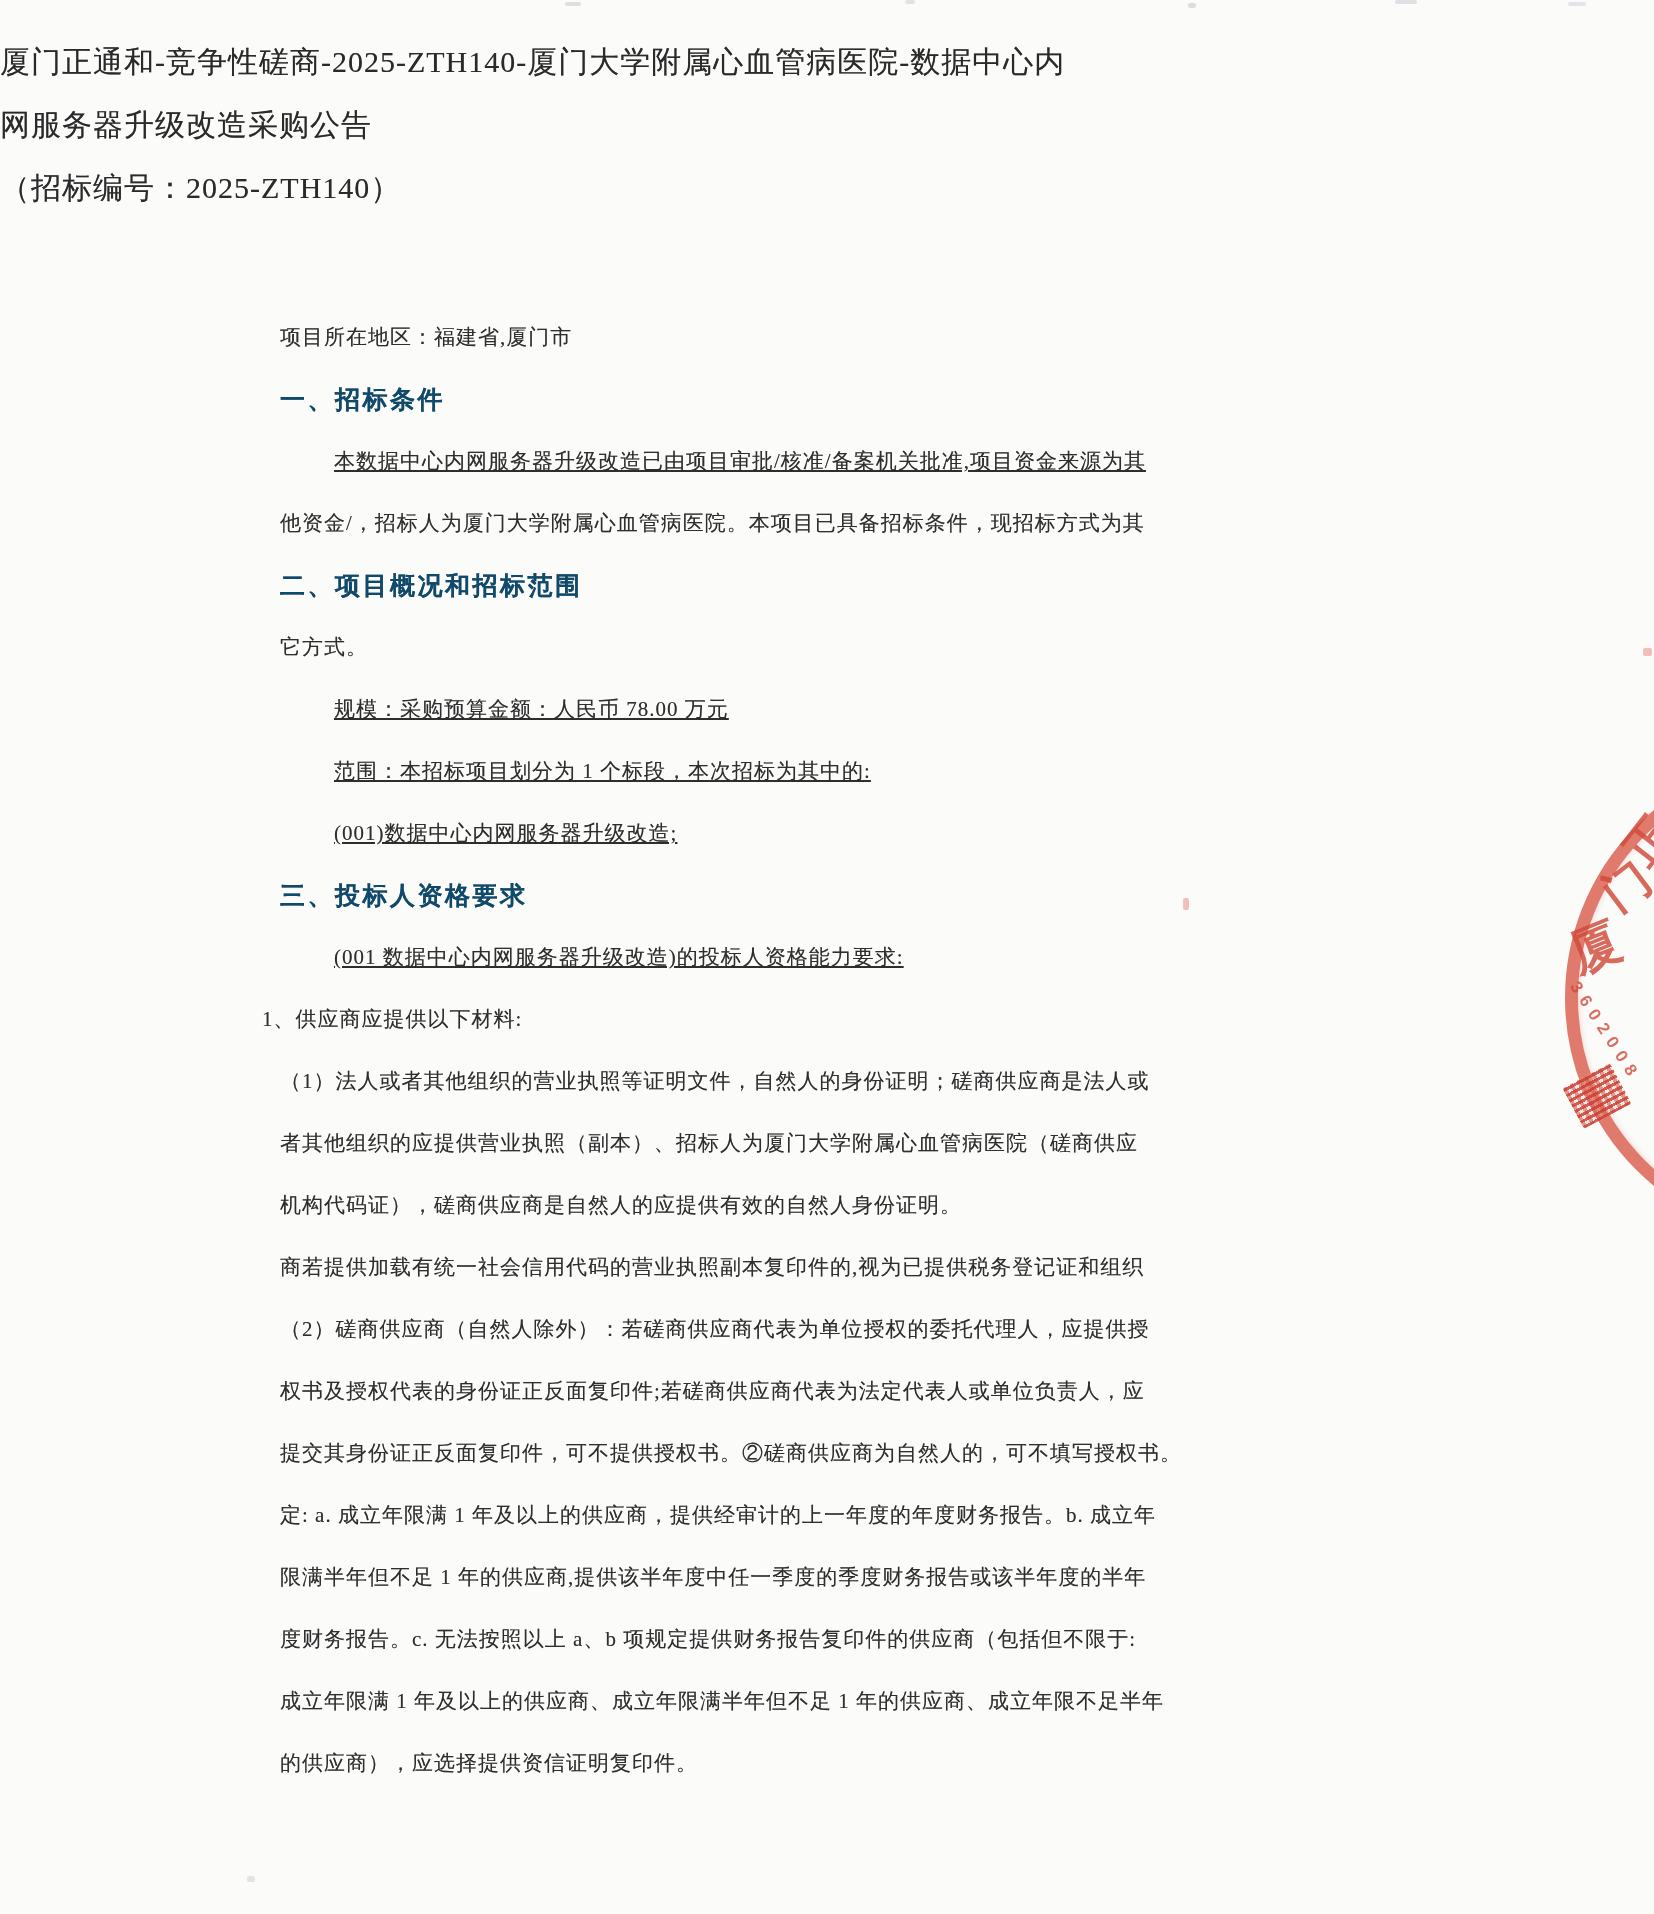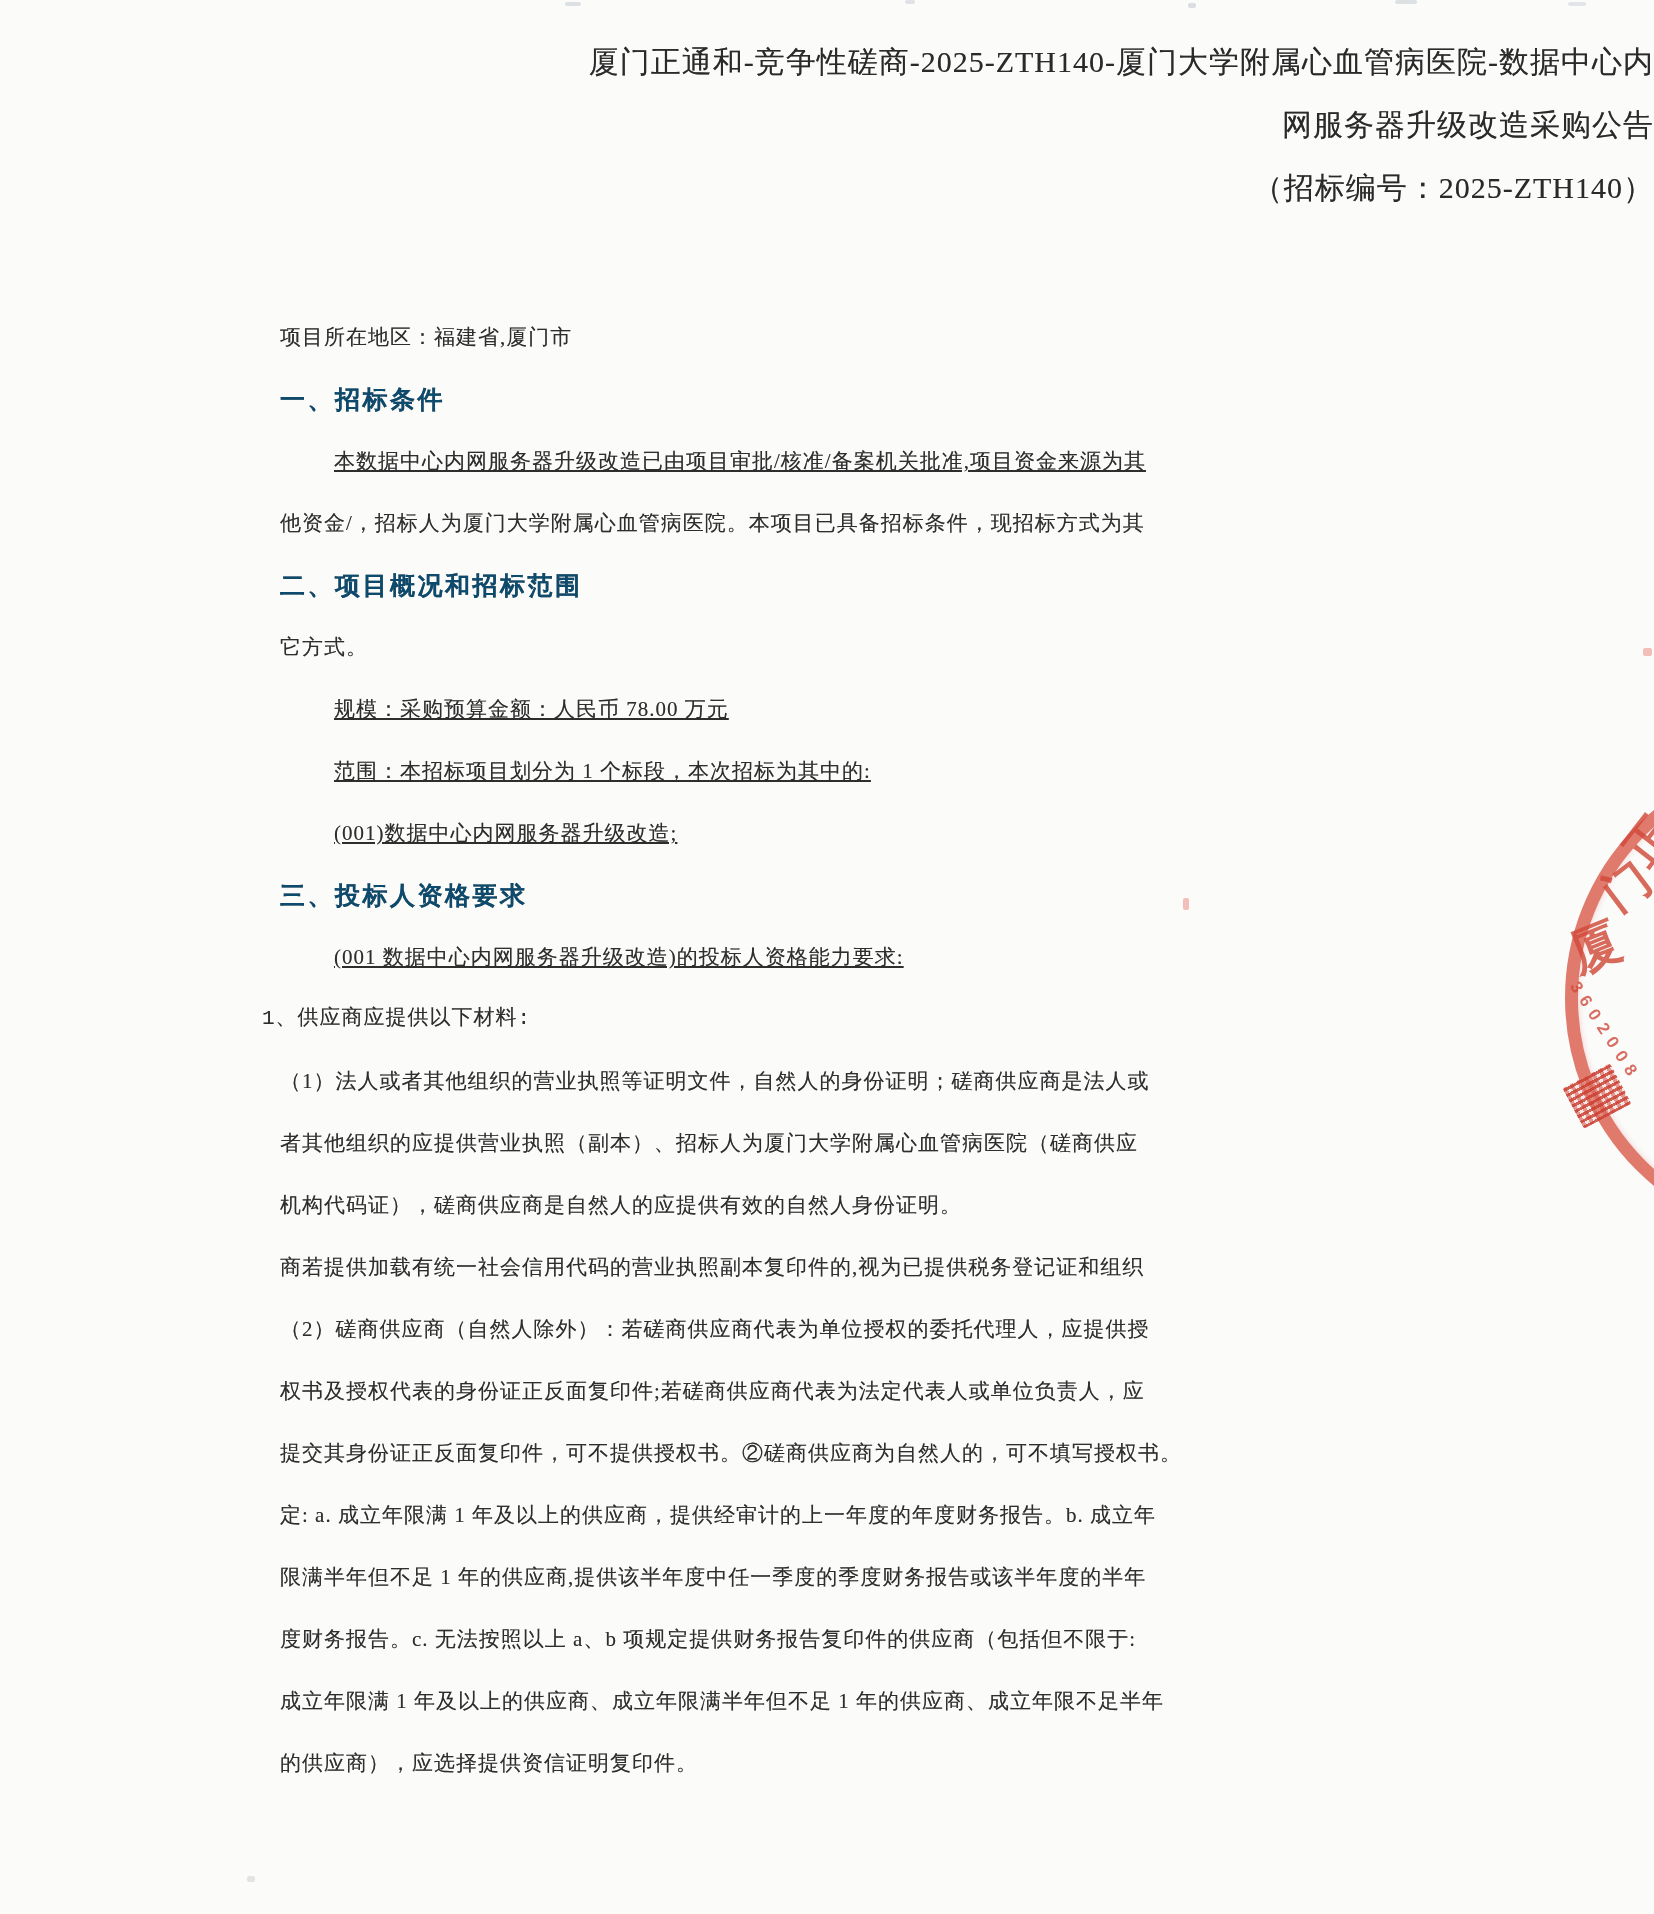--- a/index.html
+++ b/index.html
@@ -5,38 +5,38 @@
   html,body{margin:0;padding:0;}
   body{
     width:1654px;height:1914px;
     position:relative;overflow:hidden;
     background:#fbfbfa;
     font-family:"Liberation Serif",serif;
     color:#2e2e2e;
   }
   
   .title-block{
-    position:absolute;left:0;top:30px;width:1654px;text-align:right;
+    position:absolute;left:0;top:30px;width:1654px;text-align:left;
   }
   .title-line{
     height:63px;line-height:63px;font-size:30px;letter-spacing:1px;
     white-space:nowrap;color:#2a2a2a;
     text-shadow:0 0 .6px rgba(70,70,70,.55);
   }
   
   .body-block{
     position:absolute;left:280px;top:306px;width:1108px;
   }
   .line{
     height:62px;line-height:62px;font-size:21px;letter-spacing:1px;
     white-space:nowrap;color:#2e2e2e;
     text-shadow:0 0 .6px rgba(80,80,80,.5);
   }
   .line.indent{text-indent:54px;text-decoration:underline;}
-  .line.outdent{margin-left:-18px;font-family:Liberation Mono, monospace;}
+  .line.outdent{margin-left:-18px;}
   .line.heading{
     font-family:Liberation Sans, sans-serif;
     font-weight:700;font-size:25px;letter-spacing:2.5px;color:#0c4a6e;
     text-shadow:0 0 .5px rgba(40,40,40,.7);
   }
   
   .stamp{
     position:absolute;left:1540px;top:740px;width:114px;height:480px;
     filter:blur(.4px);opacity:.92;pointer-events:none;
   }

